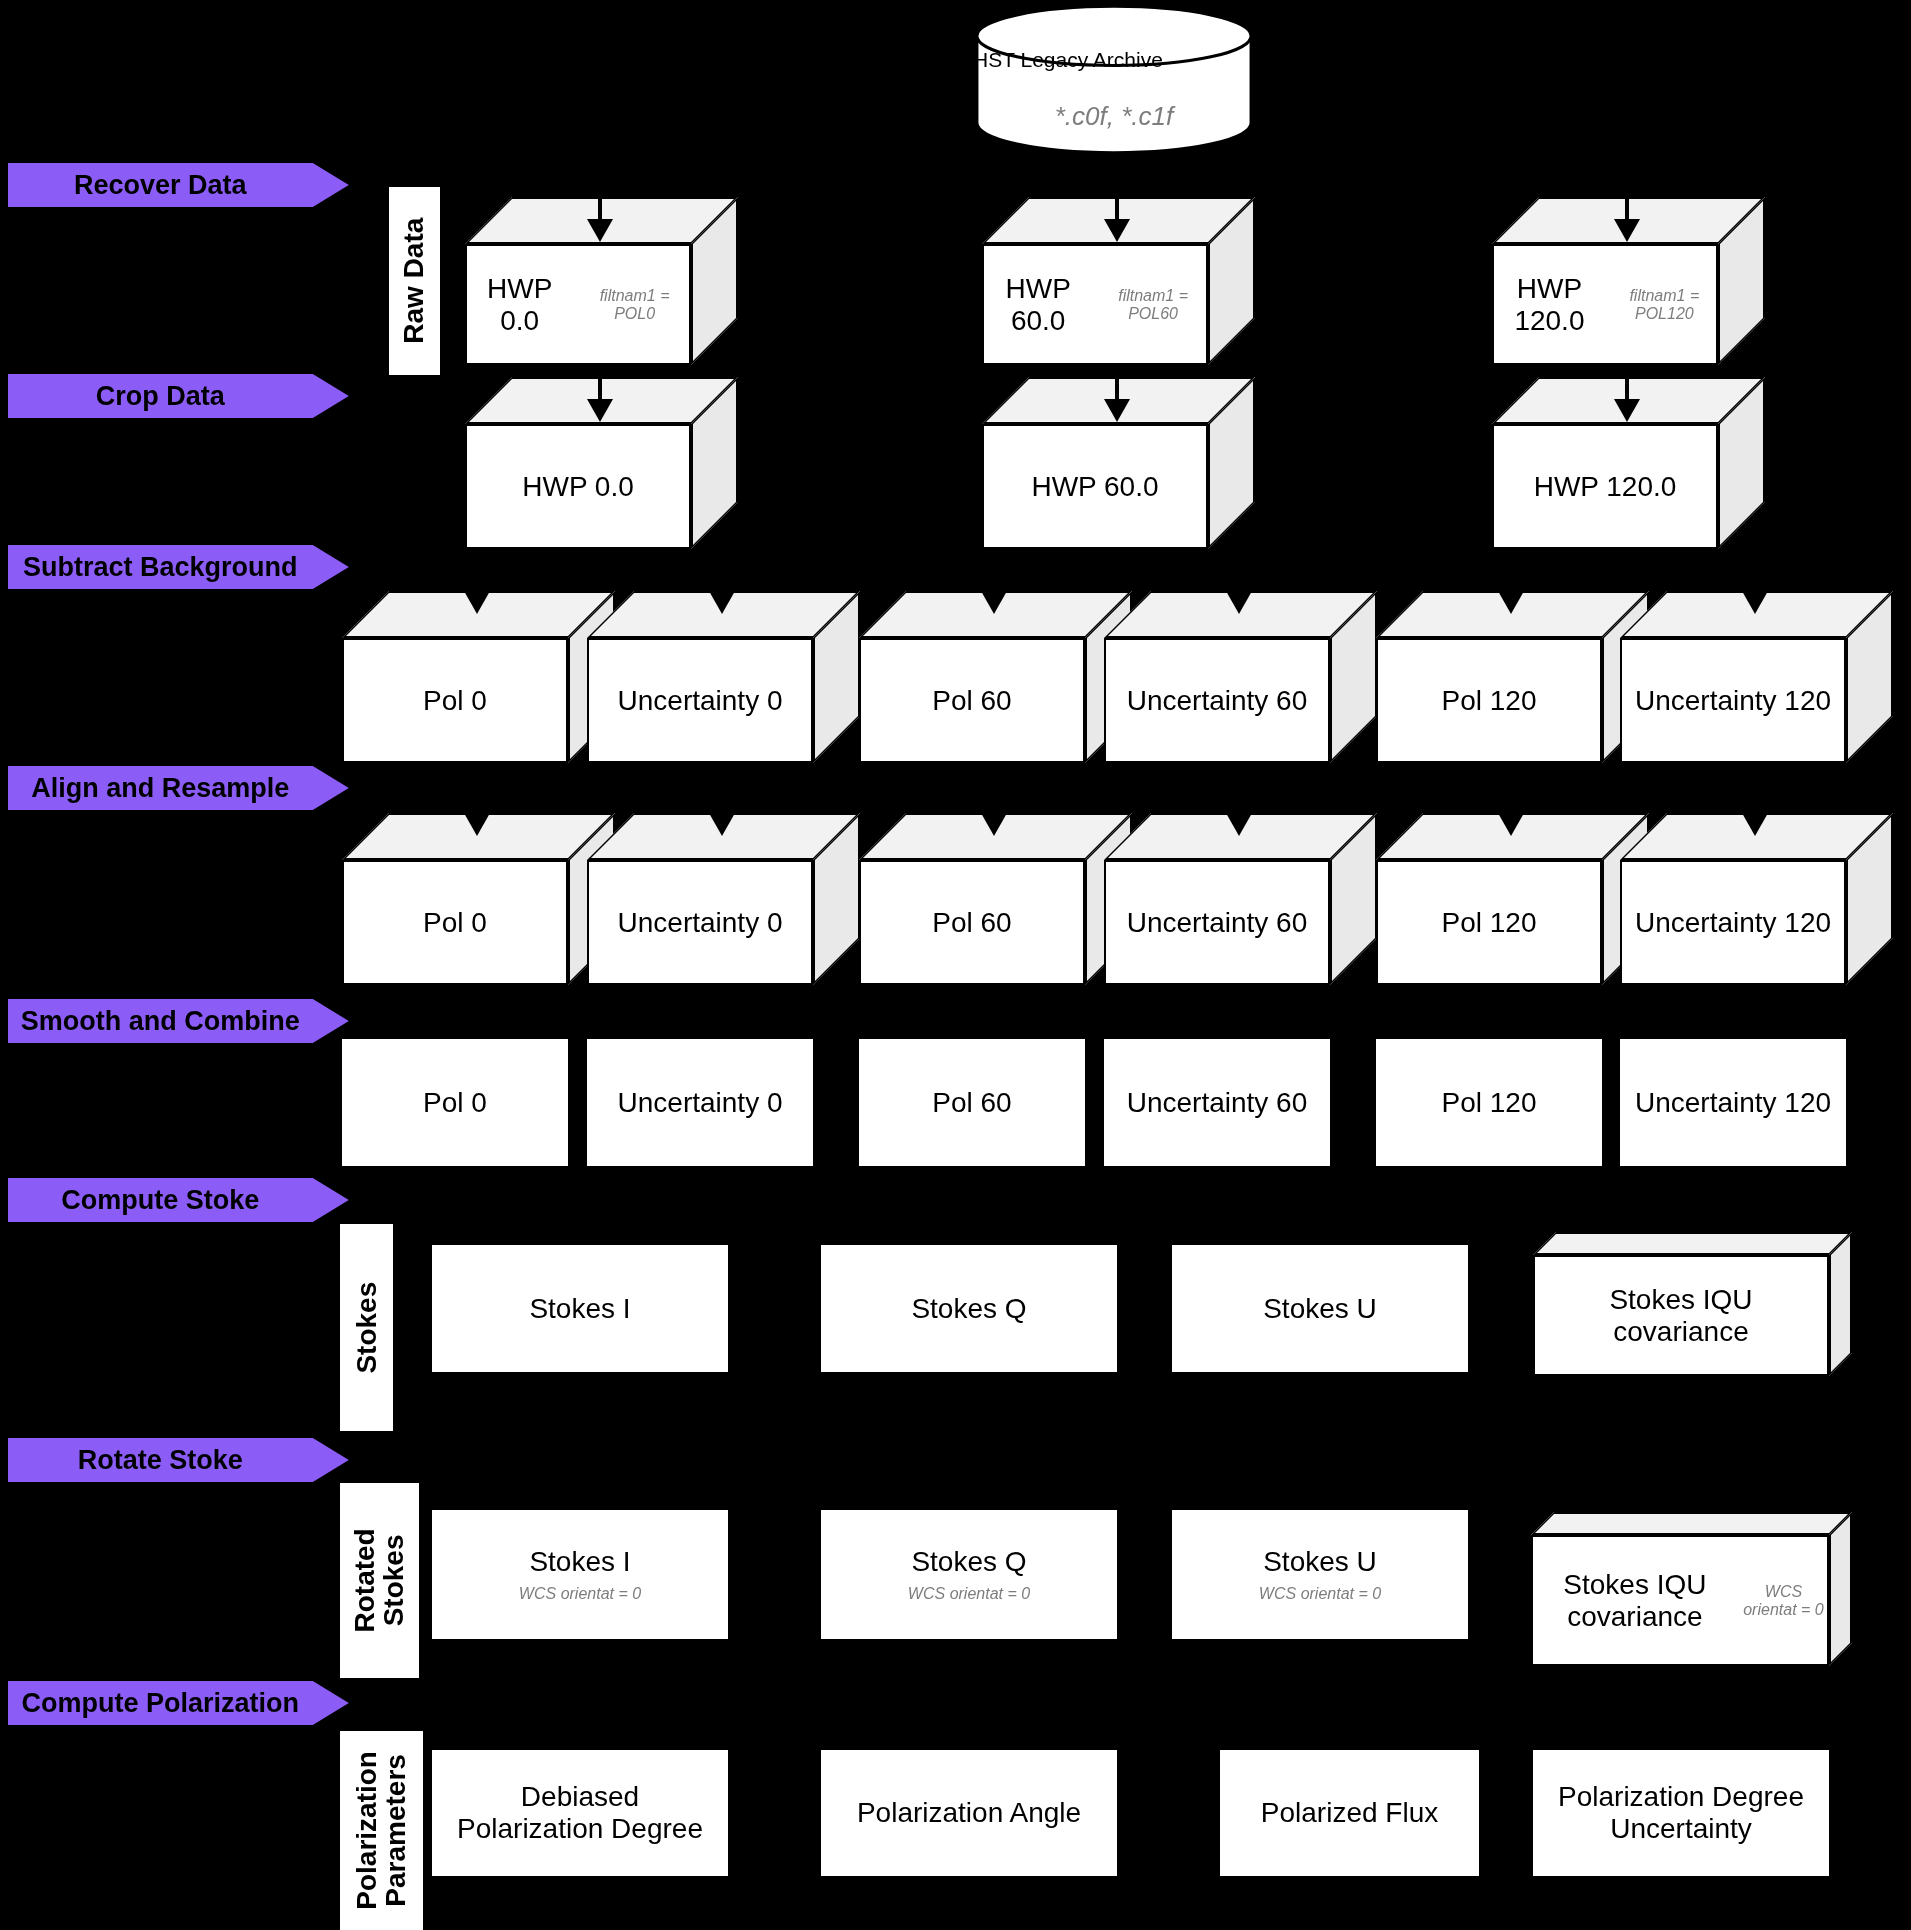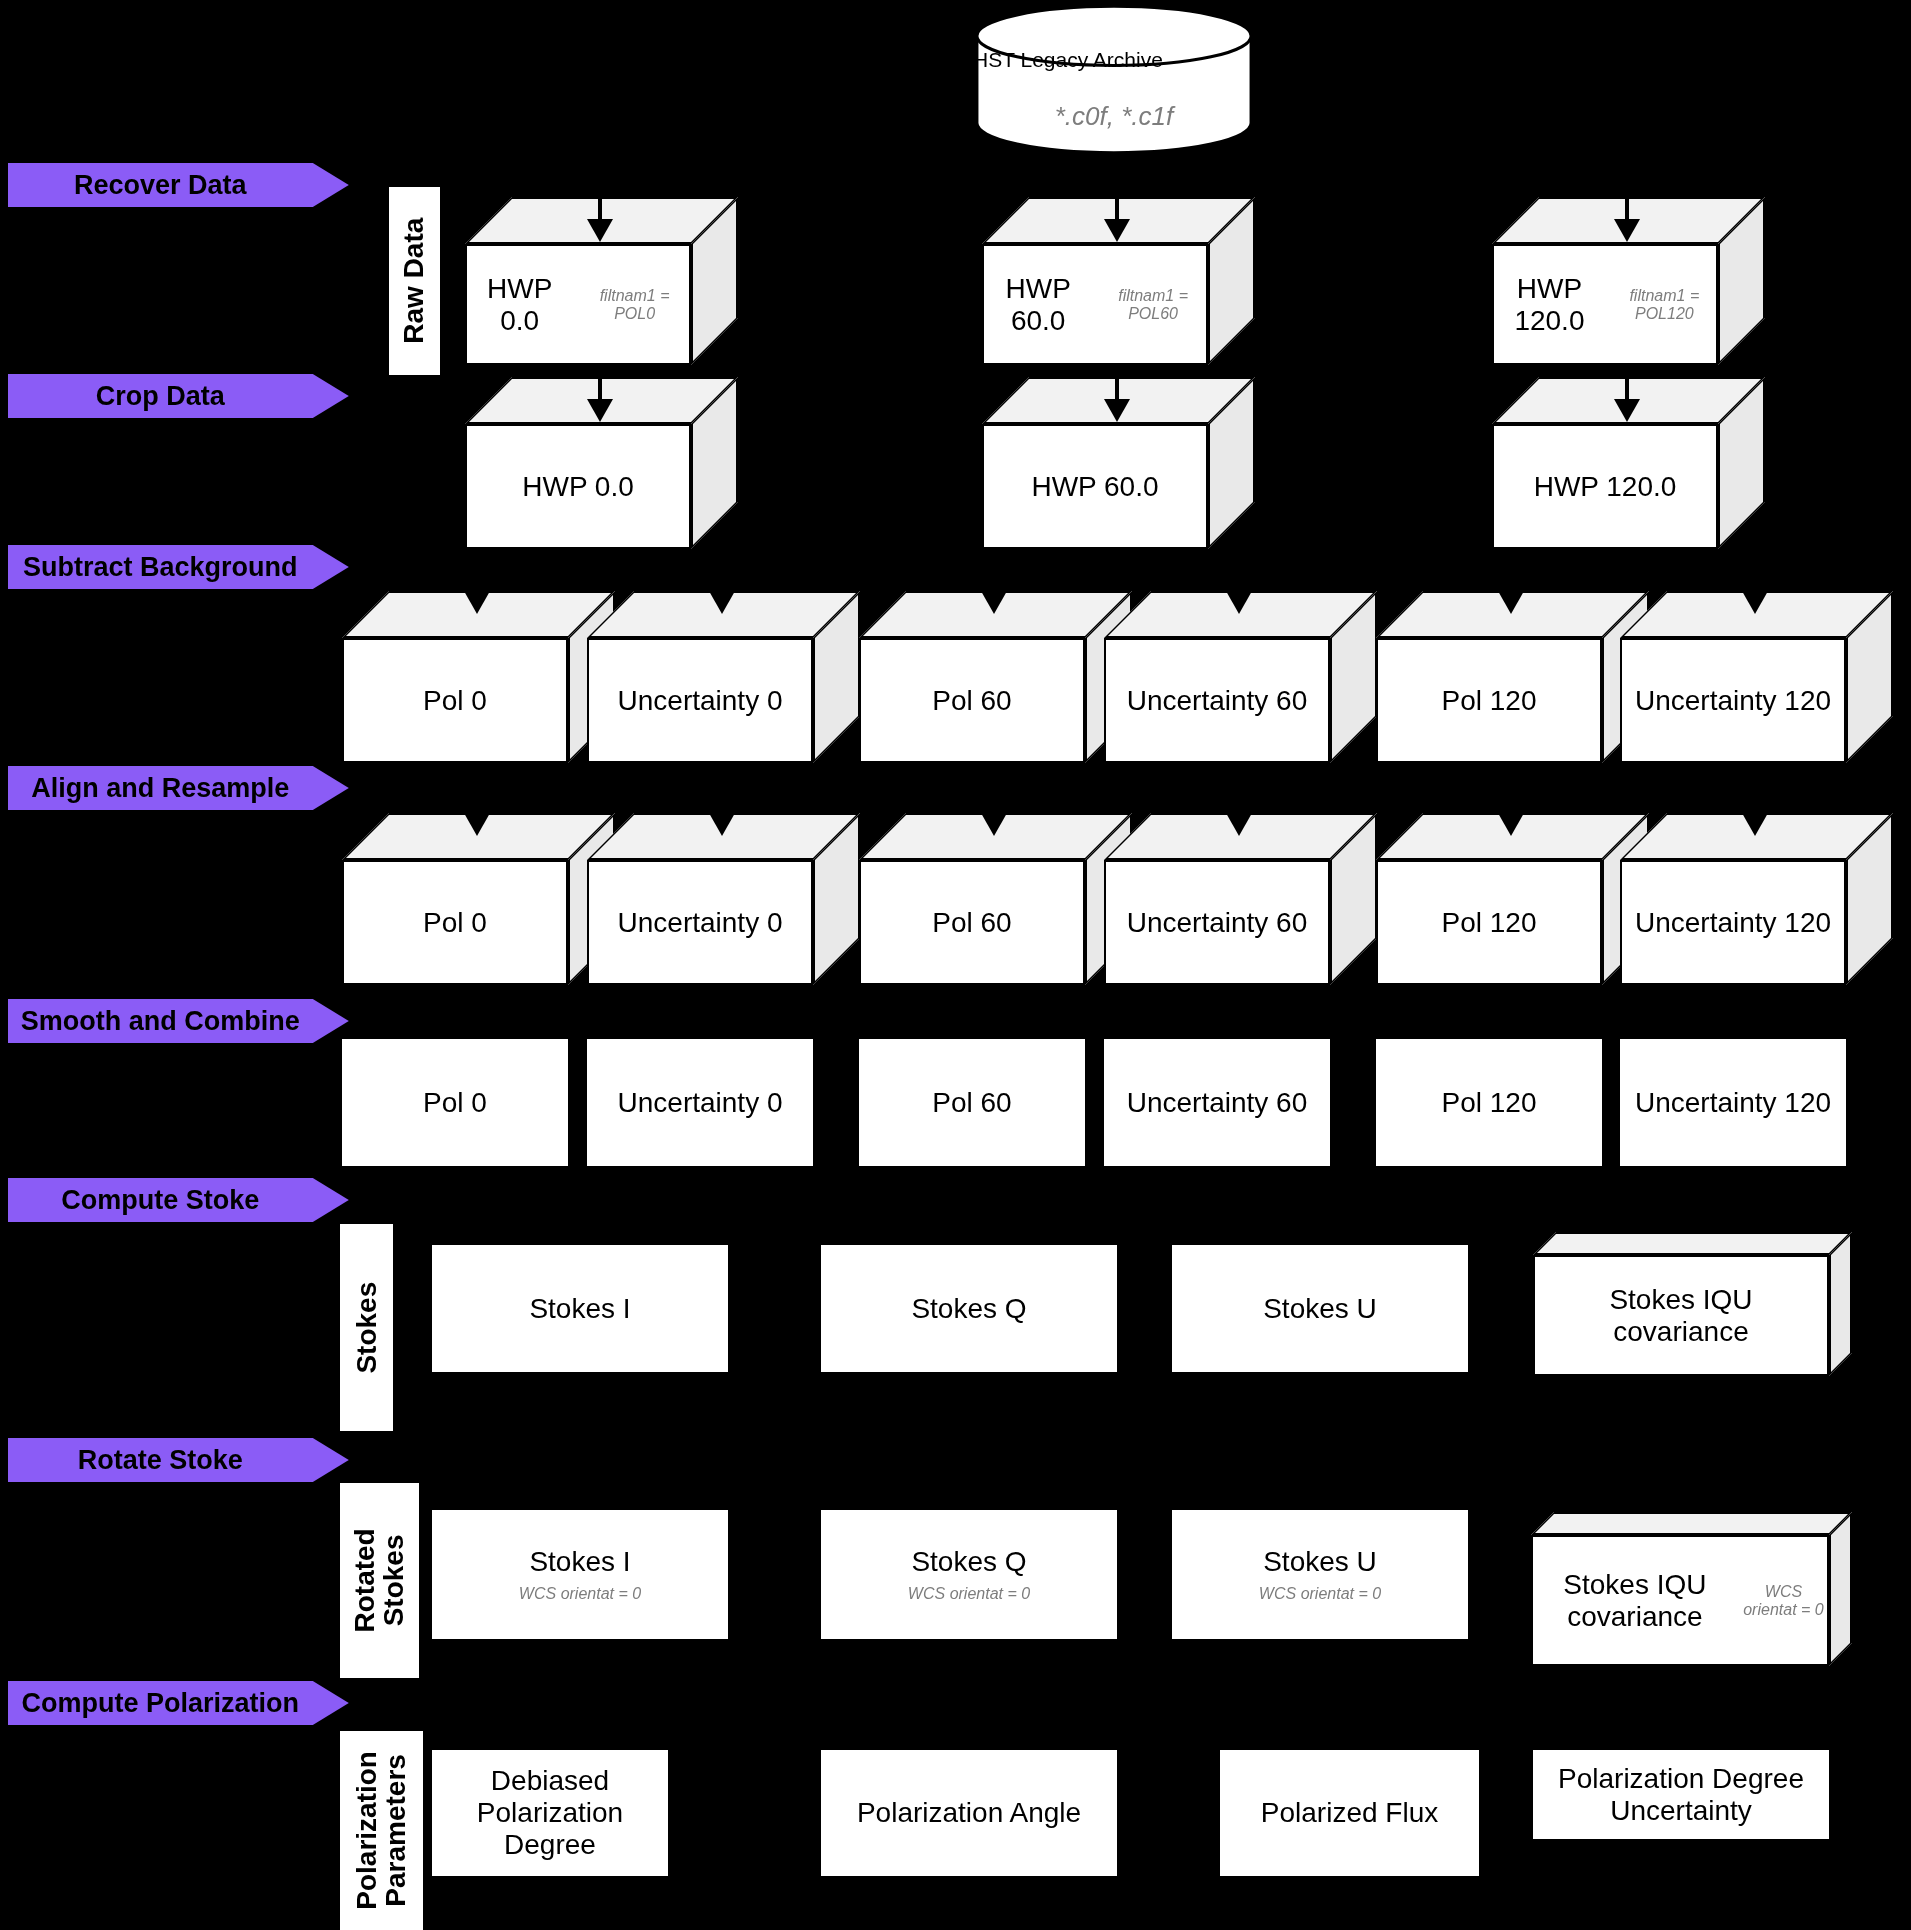--- a/index.html
+++ b/index.html
@@ -368,25 +368,25 @@
 </div>
 <div class="box3d shallow" style="left:1531px;top:1535px;width:298px;height:131px">
   <div class="ftop"></div>
     <div class="fside"></div>
   <div class="front" style="gap:3.1px">
     <div class="node-title wrap2">Stokes IQU covariance</div>
     <div class="node-meta">WCS orientat = 0</div>
   </div>
 </div>
 
-<div class="flat node-title" style="left:432px;top:1750px;width:236px;height:126px">
+<div class="flat node-title" style="left:432px;top:1750px;width:296px;height:126px">
     <span class="wrap2">Debiased Polarization Degree</span>
   </div>
 <div class="flat node-title" style="left:821px;top:1750px;width:296px;height:126px">
     <span>Polarization Angle</span>
   </div>
 <div class="flat node-title" style="left:1220px;top:1750px;width:259px;height:126px">
     <span>Polarized Flux</span>
   </div>
-<div class="flat node-title" style="left:1533px;top:1750px;width:296px;height:89px">
+<div class="flat node-title" style="left:1533px;top:1750px;width:296px;height:126px">
     <span class="wrap2">Polarization Degree Uncertainty</span>
   </div>
 
 
 </body></html>

